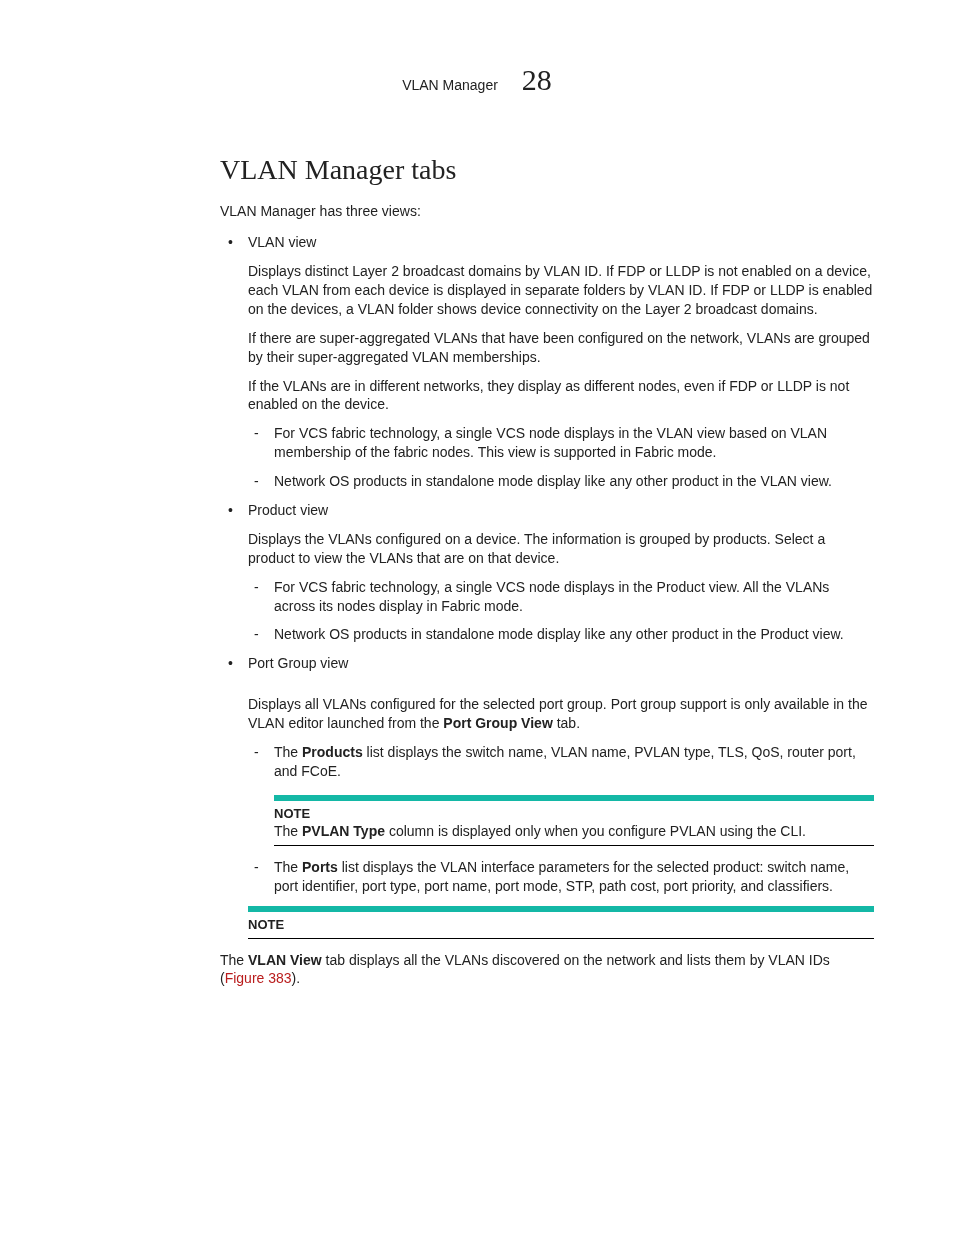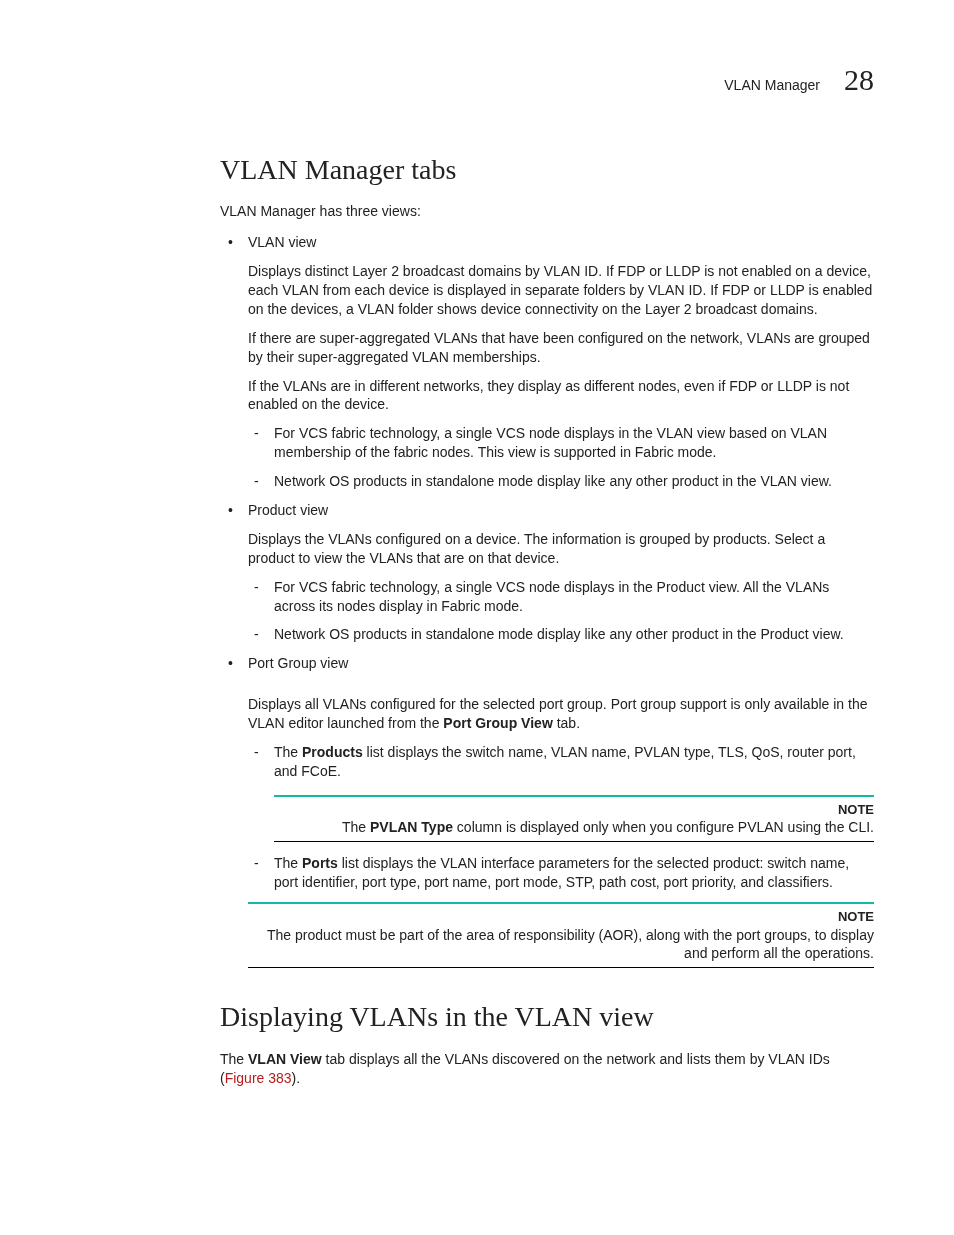--- a/index.html
+++ b/index.html
@@ -7,21 +7,21 @@
     font-size: 14px;
     color: #222;
     margin: 0;
     padding: 60px 80px 80px 80px;
     width: 954px;
     box-sizing: border-box;
     line-height: 1.35;
   }
   .header-row {
     display: flex;
-    justify-content: flex-end;
+    justify-content: center;
     align-items: baseline;
     gap: 24px;
     margin-bottom: 50px;
   }
   .header-label {
     font-size: 14px;
   }
   .header-num {
     font-family: Georgia, 'Times New Roman', serif;
     font-size: 30px;
@@ -69,25 +69,24 @@
   ul.dashes > li::before {
     content: "-";
     position: absolute;
     left: 6px;
     top: 0;
   }
   .sub-p-dash {
     margin: 8px 0 10px 0;
   }
   .note-block {
-    border-top: 2px solid #14b8a6;
+    border-top: 6px solid #14b8a6;
     border-bottom: 1px solid #000;
     margin: 10px 0 12px 0;
     padding: 4px 0;
-    text-align: right;
   }
   .note-label {
     font-weight: bold;
     font-size: 13px;
   }
   .bold {
     font-weight: bold;
   }
   a.ref {
     color: #b91c1c;
@@ -144,25 +143,23 @@
               <span>The </span><span class="bold">PVLAN Type</span><span> column is displayed only when you configure PVLAN using the CLI.</span>
             </div>
           </div>
         </li>
         <li>
           <span>The </span><span class="bold">Ports</span><span> list displays the VLAN interface parameters for the selected product: switch name, port identifier, port type, port name, port mode, STP, path cost, port priority, and classifiers.</span>
         </li>
       </ul>
       <div class="note-block">
         <div class="note-label">NOTE</div>
-        <div>The product must be part of the area of responsibility (AOR), along with the port groups, to display and perform all the operations.</div>
       </div>
     </li>
 
   </ul>
 
-  <h1 class="section" style="margin-top:30px;">Displaying VLANs in the VLAN view</h1>
 
   <p>
     <span>The </span><span class="bold">VLAN View</span><span> tab displays all the VLANs discovered on the network and lists them by VLAN IDs (</span><a href="#" class="ref">Figure 383</a><span>).</span>
   </p>
 
 </div>
 
 </body></html>

